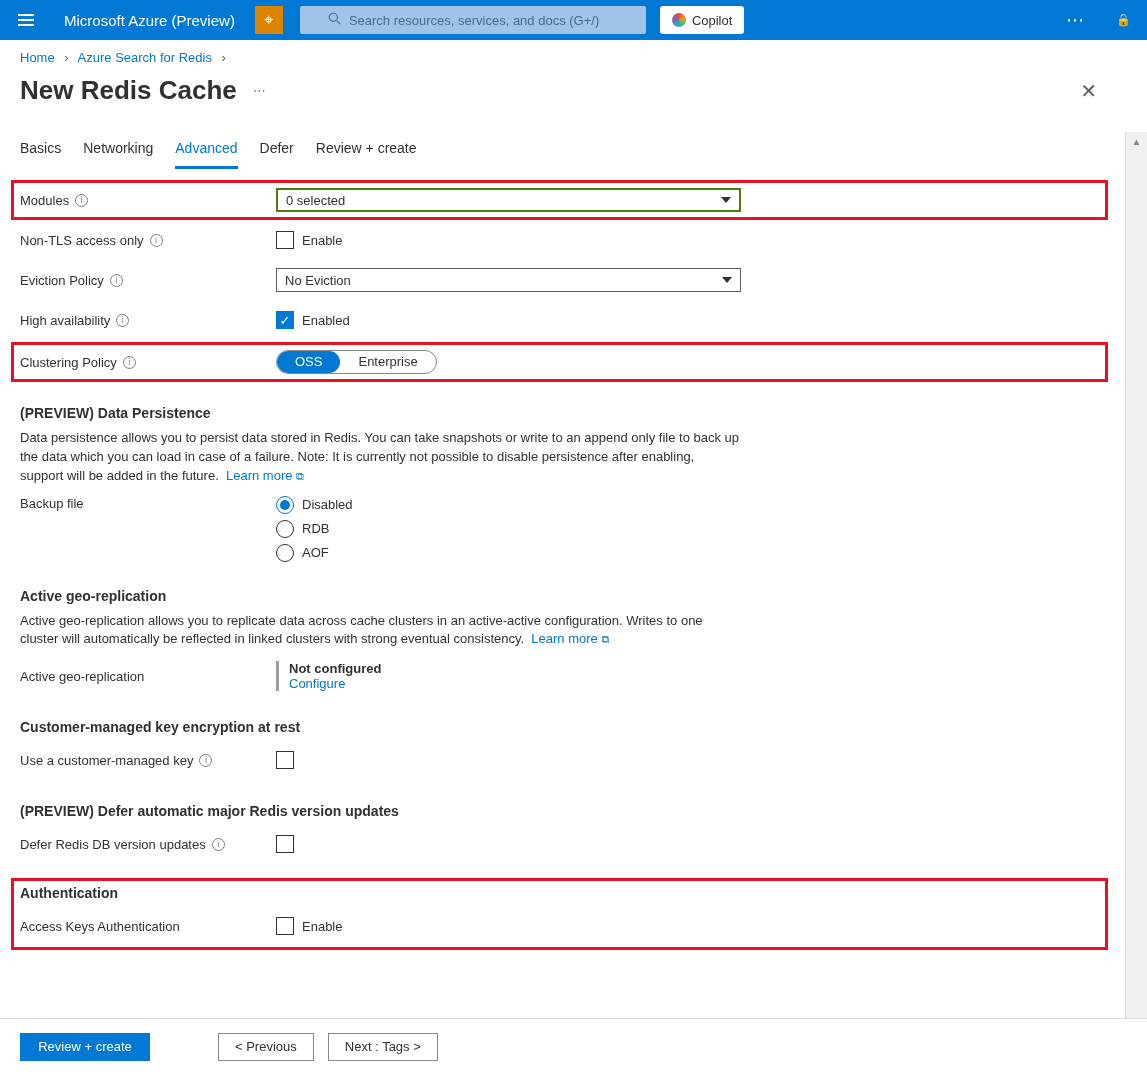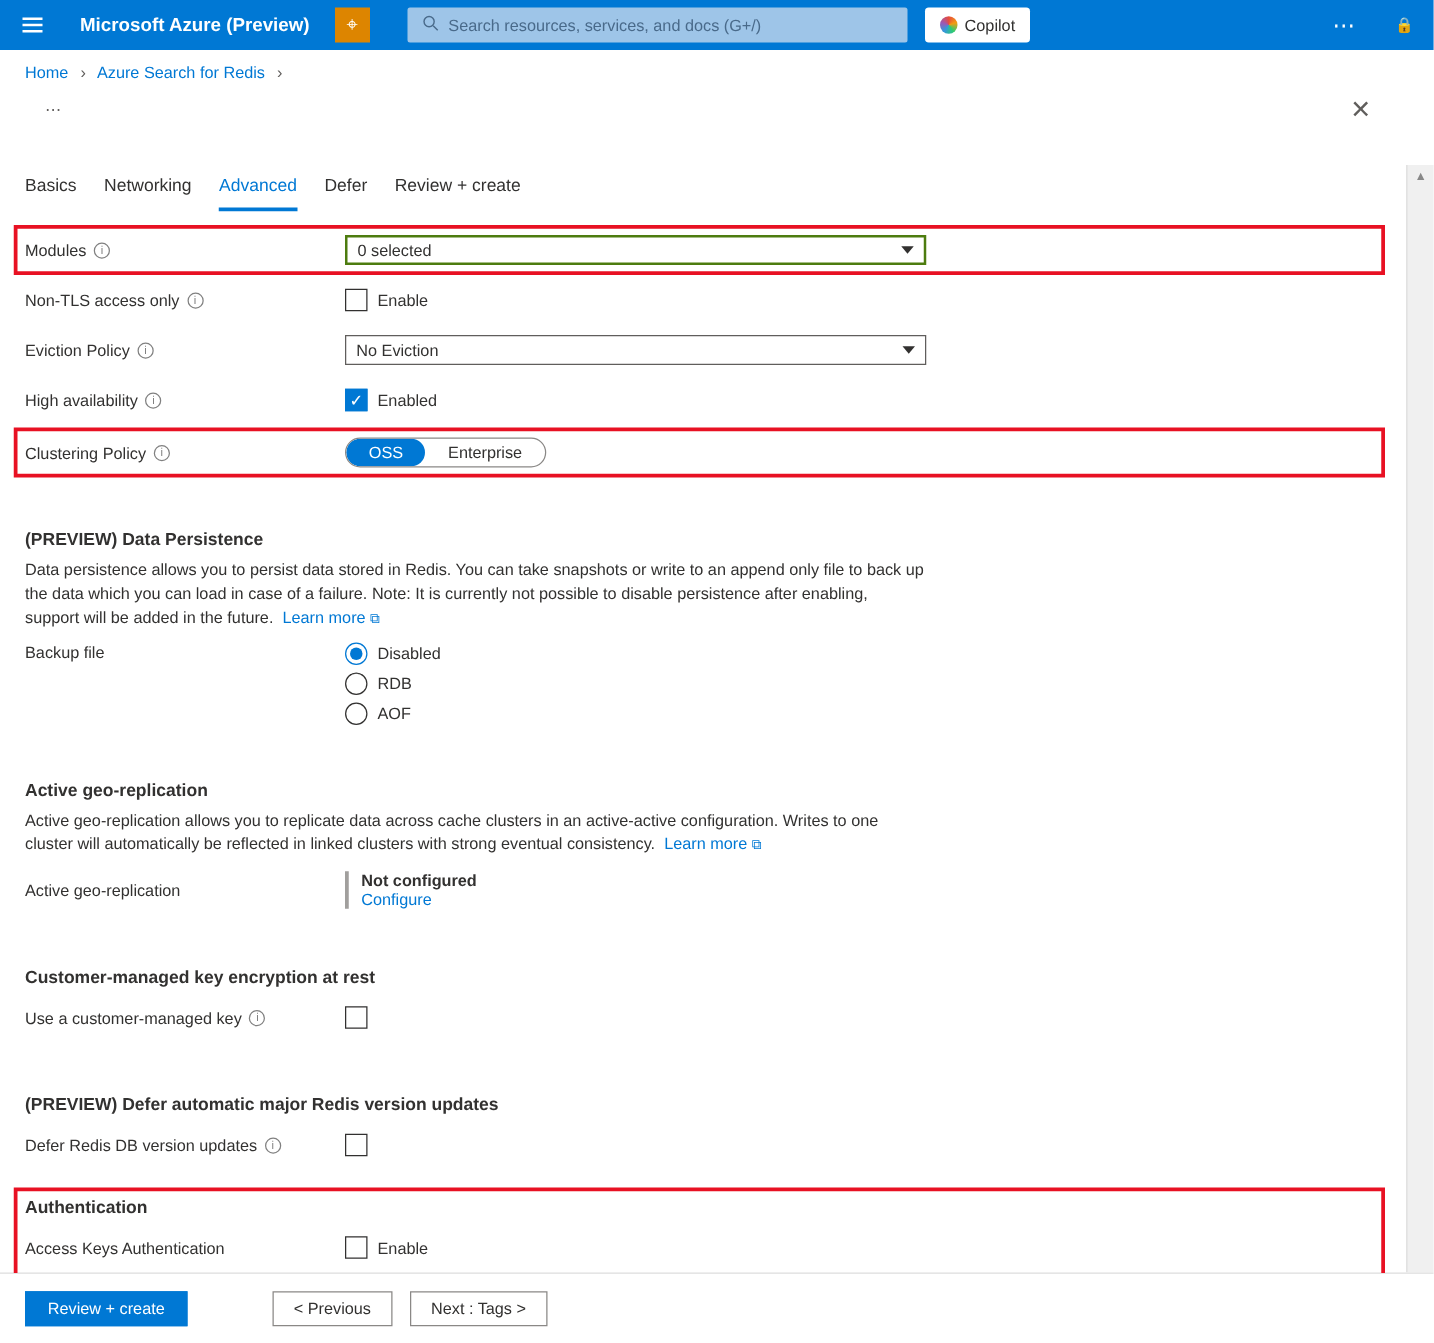--- a/index.html
+++ b/index.html
@@ -2,23 +2,23 @@
 <html><head>
 <meta charset="utf-8">
 <style>
 * { box-sizing: border-box; margin: 0; padding: 0; font-family: "Segoe UI", -apple-system, sans-serif; }
 body { background: #fff; color: #323130; font-size: 13px; width: 1147px; height: 1074px; overflow: hidden; position: relative; }
 
 
 .topbar { background: #0078d4; height: 40px; display: flex; align-items: center; padding: 0 8px; color: #fff; }
 .hamburger { width: 36px; height: 36px; display: flex; flex-direction: column; justify-content: center; align-items: center; gap: 3px; cursor: pointer; }
 .hamburger span { width: 16px; height: 2px; background: #fff; }
-.brand { font-weight: 700; font-size: 15px; margin-left: 20px; }
+.brand { font-weight: 400; font-size: 15px; margin-left: 20px; }
 .orange-sq { width: 28px; height: 28px; background: #dd8500; margin-left: 20px; display:flex; align-items:center; justify-content:center; color:#fff; font-size:16px; }
-.search { margin-left: 30px; width: 400px; height: 28px; background: #9ec5e8; border-radius: 2px; display: flex; align-items: center; padding: 0 12px; color: #496a8a; font-size: 13px; }
+.search { margin-left: 17px; width: 346px; height: 28px; background: #9ec5e8; border-radius: 2px; display: flex; align-items: center; padding: 0 28px; color: #496a8a; font-size: 13px; }
 .search .mag { margin-right: 8px; color:#496a8a; }
 .copilot-btn { margin-left: 14px; background: #fff; color: #323130; border-radius: 3px; height: 28px; padding: 0 12px; display: flex; align-items: center; font-size: 13px; gap:6px; }
 .copilot-logo { width:14px; height:14px; border-radius:50%; background: conic-gradient(#e74c3c,#f39c12,#2ecc71,#3498db,#9b59b6,#e74c3c); }
 .topbar .spacer { flex: 1; }
 .dots { font-size: 18px; letter-spacing: 2px; margin-right: 30px; }
 .lock { font-size: 12px; margin-right: 8px; }
 
 
 .crumbs { padding: 10px 20px 6px; font-size: 13px; }
 .crumbs a { color: #0078d4; text-decoration: none; }
@@ -52,21 +52,21 @@
 .checkbox { width: 18px; height: 18px; border: 1px solid #323130; display:inline-flex; align-items:center; justify-content:center; }
 .checkbox.checked { background: #0078d4; border-color: #0078d4; color:#fff; font-size:13px; }
 .radio { width:18px; height:18px; border:1px solid #323130; border-radius:50%; display:inline-flex; align-items:center; justify-content:center; }
 .radio.sel { border-color:#0078d4; }
 .radio.sel::after { content:""; width:10px; height:10px; background:#0078d4; border-radius:50%; }
 .pill-toggle { display:inline-flex; border:1px solid #8a8886; border-radius:14px; overflow:hidden; height:24px; }
 .pill-toggle span { padding: 3px 18px; font-size:13px; cursor:pointer; }
 .pill-toggle .on { background:#0078d4; color:#fff; border-radius:12px; }
 
 
-.section-title { font-weight:700; font-size:14px; margin-top:44px; margin-bottom:8px; }
+.section-title { font-weight:700; font-size:14px; margin-top:26px; margin-bottom:8px; }
 .section-desc { font-size:13px; color:#323130; line-height:1.45; margin-bottom:10px; max-width:720px; }
 .link { color:#0078d4; text-decoration:none; }
 .ext { font-size:11px; }
 .left-border { border-left: 3px solid #a19f9d; padding-left: 10px; }
 .left-border .bold { font-weight:700; }
 
 .radio-col { display:flex; flex-direction:column; gap:6px; }
 .radio-col label { display:flex; align-items:center; gap:8px; }
 
 
@@ -111,20 +111,21 @@
 </div>
 
 <div class="crumbs">
   <a href="#">Home</a>
   <span class="chev">›</span>
   <a href="#">Azure Search for Redis</a>
   <span class="chev">›</span>
 </div>
 
 <div class="titlebar">
+  <h1>New Redis Cache</h1>
   <span class="ell">⋯</span>
   <span class="close">✕</span>
 </div>
 
 <div class="scroll">
 
   <div class="tabs">
     <div class="tab">Basics</div>
     <div class="tab">Networking</div>
     <div class="tab active">Advanced</div>

